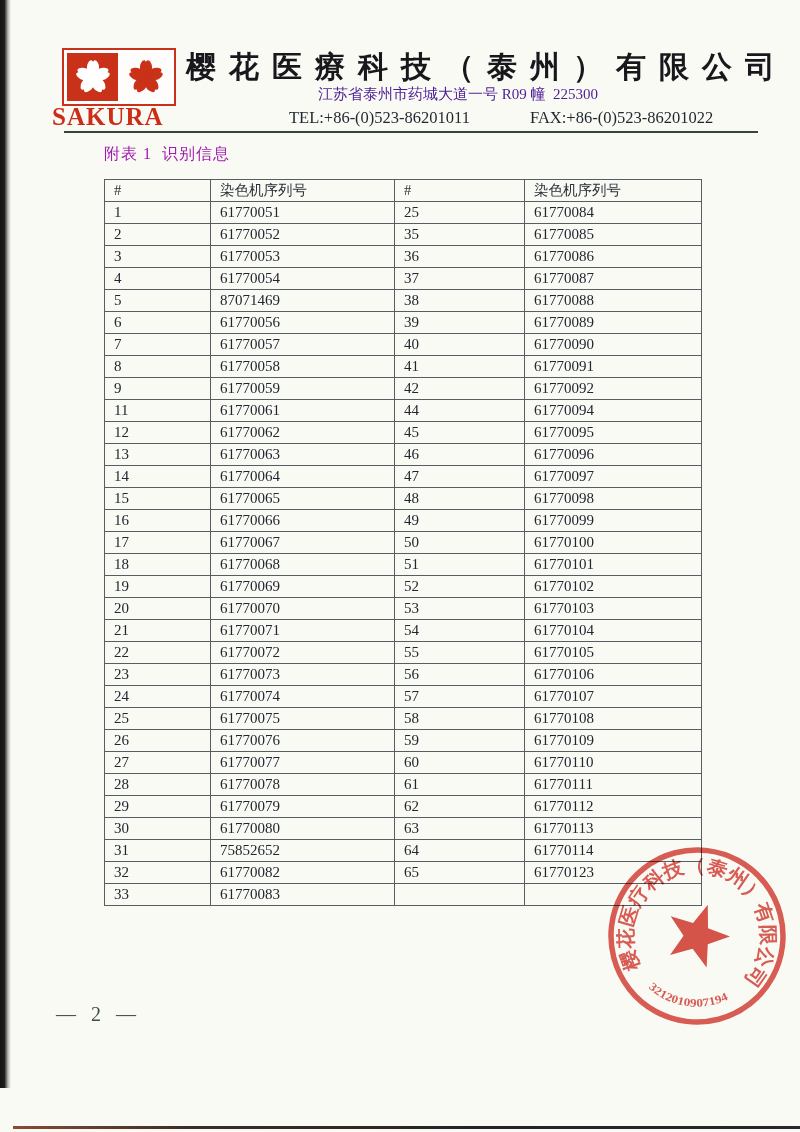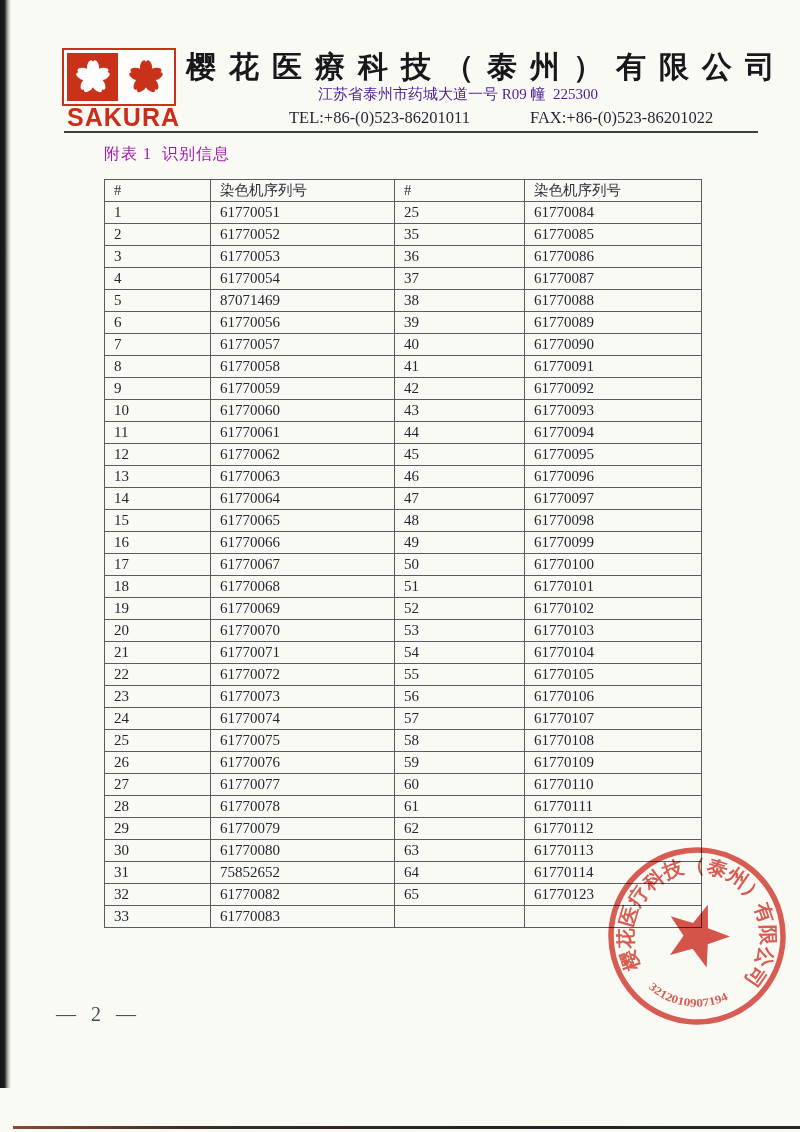--- a/index.html
+++ b/index.html
@@ -21,22 +21,22 @@
   }
   
   .logo-box {
     position:absolute; left:62px; top:48px; width:114px; height:58px;
     border:2px solid #c93118; background:#fff; display:flex; padding:3px; gap:2px;
   }
   .logo-half { width:52px; height:48px; display:flex; align-items:center; justify-content:center; }
   .logo-half.red { background:#c93118; }
   .logo-half.white { background:#fffdfb; }
   .brand-word {
-    position:absolute; left:58px; top:103px; width:122px; text-align:right;
-    font-family:Liberation Sans, sans-serif;
+    position:absolute; left:52px; top:103px; width:122px; text-align:left;
+    font-family:Liberation Serif, serif;
     font-weight:bold; font-size:25px; color:#cc2d18; letter-spacing:1px;
   }
   .company-name {
     position:absolute; left:186px; top:47px;
     font-family:"Liberation Sans","DejaVu Sans",sans-serif;
     font-weight:bold; font-size:30px; color:#17171c; letter-spacing:13px; white-space:nowrap;
   }
   .company-address {
     position:absolute; left:318px; top:85px;
     font-size:15px; color:#4c1d95; white-space:pre;
@@ -188,26 +188,20 @@
         <td>41</td>
         <td>61770091</td>
       </tr>
       <tr>
         <td>9</td>
         <td>61770059</td>
         <td>42</td>
         <td>61770092</td>
       </tr>
       <tr>
-        <td>10</td>
-        <td>61770060</td>
-        <td>43</td>
-        <td>61770093</td>
-      </tr>
-      <tr>
         <td>11</td>
         <td>61770061</td>
         <td>44</td>
         <td>61770094</td>
       </tr>
       <tr>
         <td>12</td>
         <td>61770062</td>
         <td>45</td>
         <td>61770095</td>

